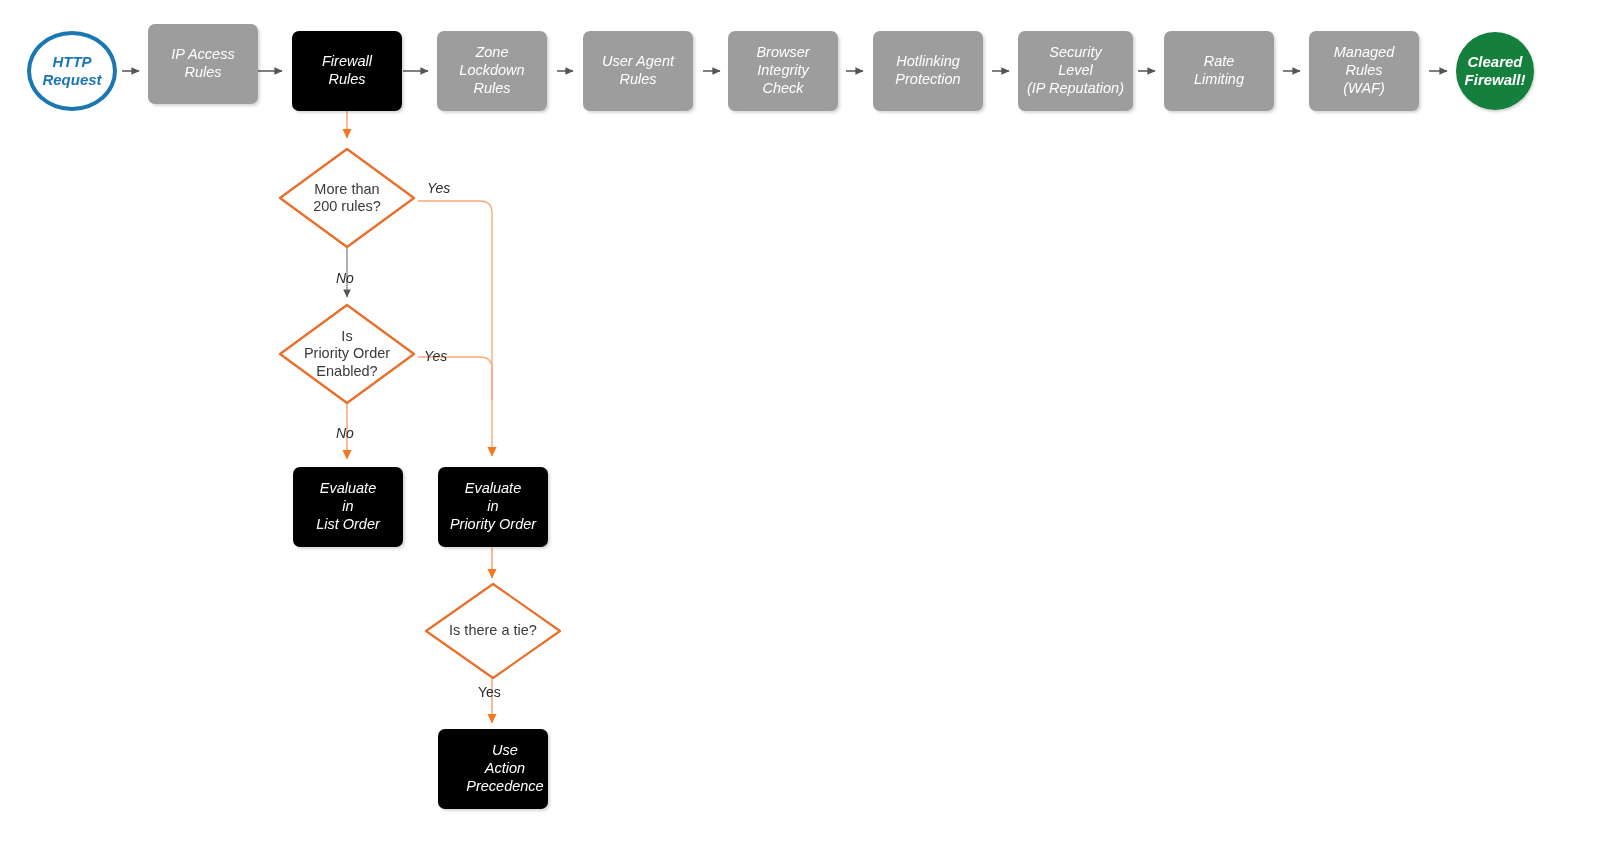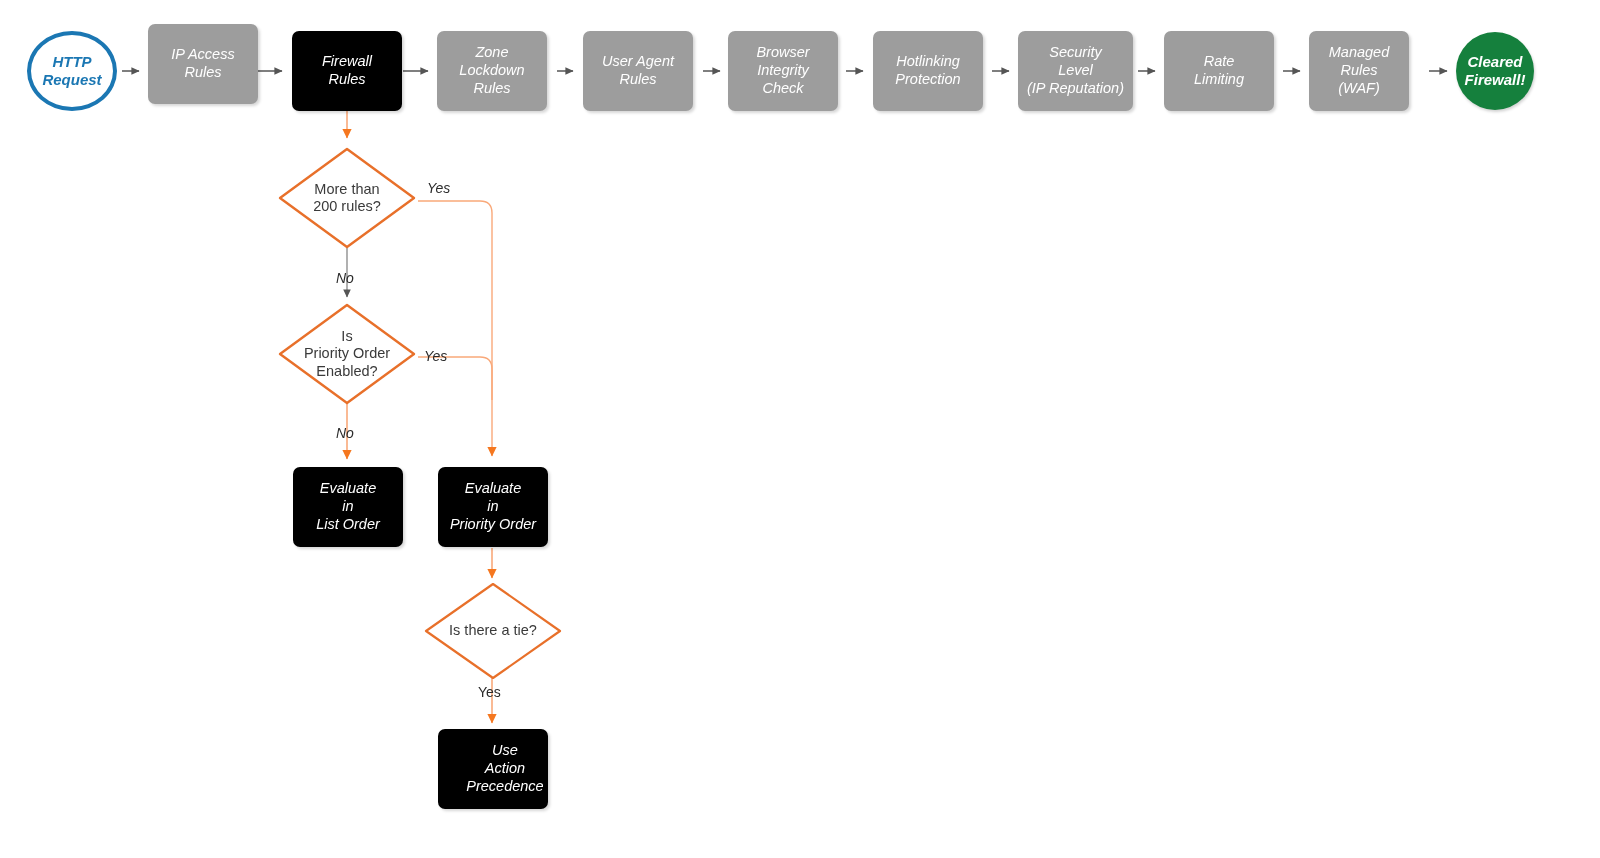--- a/index.html
+++ b/index.html
@@ -150,21 +150,21 @@
     </span>
   </div>
 
   <div class="node proc gray" style="left:1164px;top:31px;width:110px;height:80px;">
     <span>
       <span>Rate</span><br>
       <span>Limiting</span>
     </span>
   </div>
 
-  <div class="node proc gray" style="left:1309px;top:31px;width:100px;height:80px;">
+  <div class="node proc gray" style="left:1309px;top:31px;width:110px;height:80px;">
     <span>
       <span>Managed</span><br>
       <span>Rules</span><br>
       <span>(WAF)</span>
     </span>
   </div>
 
   <div class="node term end" style="left:1456px;top:32px;width:78px;height:78px;">
     <span>
       <span>Cleared</span><br>

